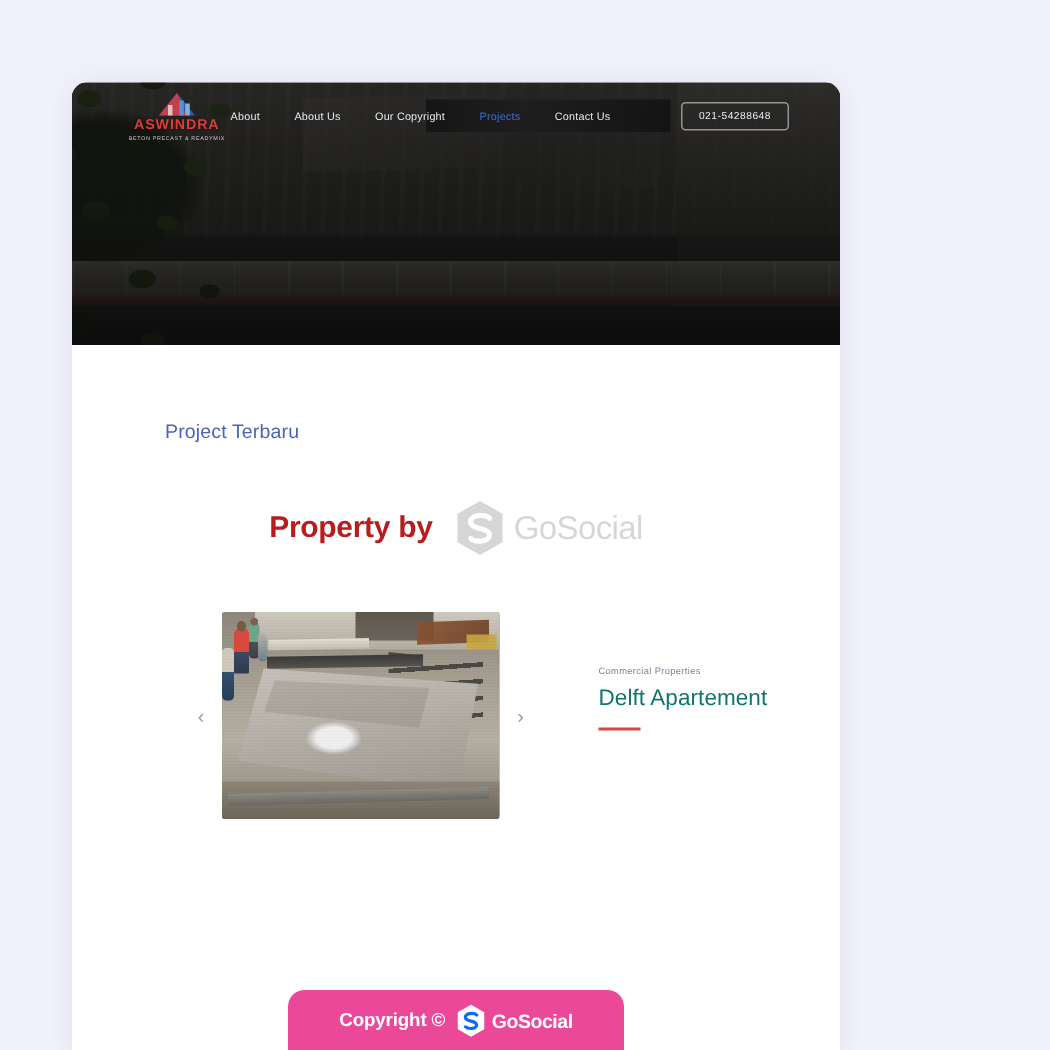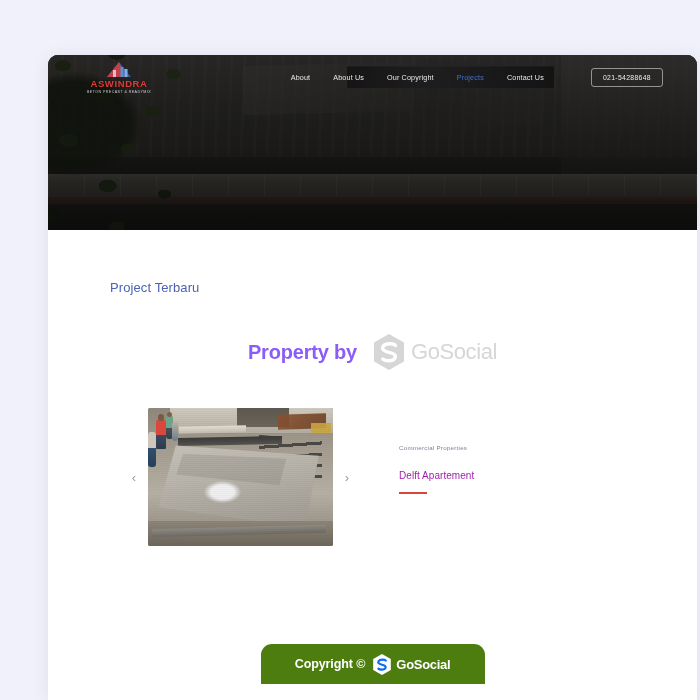--- a/index.html
+++ b/index.html
@@ -5,21 +5,21 @@
   * { margin:0; padding:0; box-sizing:border-box; }
   html, body {
     width:700px; height:700px;
     background:#f1f1fb;
     font-family:"Liberation Sans", sans-serif;
     overflow:hidden;
   }
   .page-frame {
     position:absolute;
     left:48px; top:55px;
-    width:649px; height:645px;
+    width:512px; height:645px;
     background:#ffffff;
     border-radius:10px 10px 0 0;
     overflow:hidden;
     box-shadow:0 2px 18px rgba(60,60,110,.09);
   }
 
   
   .hero {
     position:relative;
     width:100%; height:175px;
@@ -151,21 +151,21 @@
     margin:50px 0 15px 62px;
     font-size:13px; color:#4b63b4; font-weight:400;
     letter-spacing:.1px;
   }
 
   .watermark{
     margin-top:38px;
     display:flex; align-items:center; justify-content:center; gap:15px;
   }
   .wm-text{
-    font-size:20px; font-weight:bold; color:#8b5cf6; letter-spacing:-.2px;
+    font-size:20px; font-weight:bold; color:#b91c1c; letter-spacing:-.2px;
   }
   .wm-logo{ display:flex; align-items:center; gap:5px; }
   .wm-logo svg{ display:block; }
   .wm-name{ font-size:22px; color:#d6d6d6; letter-spacing:-.4px; }
 
   
   .carousel{
     margin-top:37px;
     display:flex; align-items:flex-start;
     padding-left:78px;
@@ -238,32 +238,32 @@
     background:linear-gradient(180deg,#cfc9bd 0%,#cfc9bd 45%,#33506e 45%,#27405a 100%);
     border-radius:3px;}
   .w4{ position:absolute; left:66%; top:10%; width:16%; height:22%;
     background:linear-gradient(180deg,#b9b3a7,#6c7f8e); border-radius:3px;}
   .pp-tex{ position:absolute; inset:0;
     background:repeating-linear-gradient(0deg, rgba(0,0,0,.022) 0 1px, rgba(0,0,0,0) 1px 2px); }
 
   .project-meta{ margin-left:44px; padding-top:36px; }
   .meta-cat{ font-size:6.2px; color:#7b8398; letter-spacing:.25px; }
   .meta-title{
-    margin-top:19px;
-    font-size:10px; color:#a21caf; letter-spacing:.05px;
+    margin-top:6px;
+    font-size:15px; color:#0f766e; letter-spacing:.05px;
   }
   .meta-rule{
     margin-top:11px; width:28px; height:2px; background:#d9443b;
   }
 
   
   .footer-bar{
     position:absolute; left:50%; transform:translateX(-50%);
-    bottom:16px; width:224px; height:40px;
-    background:#4d7c0f;
+    bottom:0; width:224px; height:40px;
+    background:#ec4899;
     border-radius:11px 11px 0 0;
     display:flex; align-items:center; justify-content:center; gap:7px;
   }
   .fb-text{ font-size:12.5px; font-weight:bold; color:#ffffff; letter-spacing:-.1px; }
   .fb-logo{ display:flex; align-items:center; gap:4px; }
   .fb-logo svg{ display:block; }
   .fb-name{ font-size:13px; font-weight:bold; color:#ffffff; letter-spacing:-.3px; }
 </style>
 </head>
 <body>

